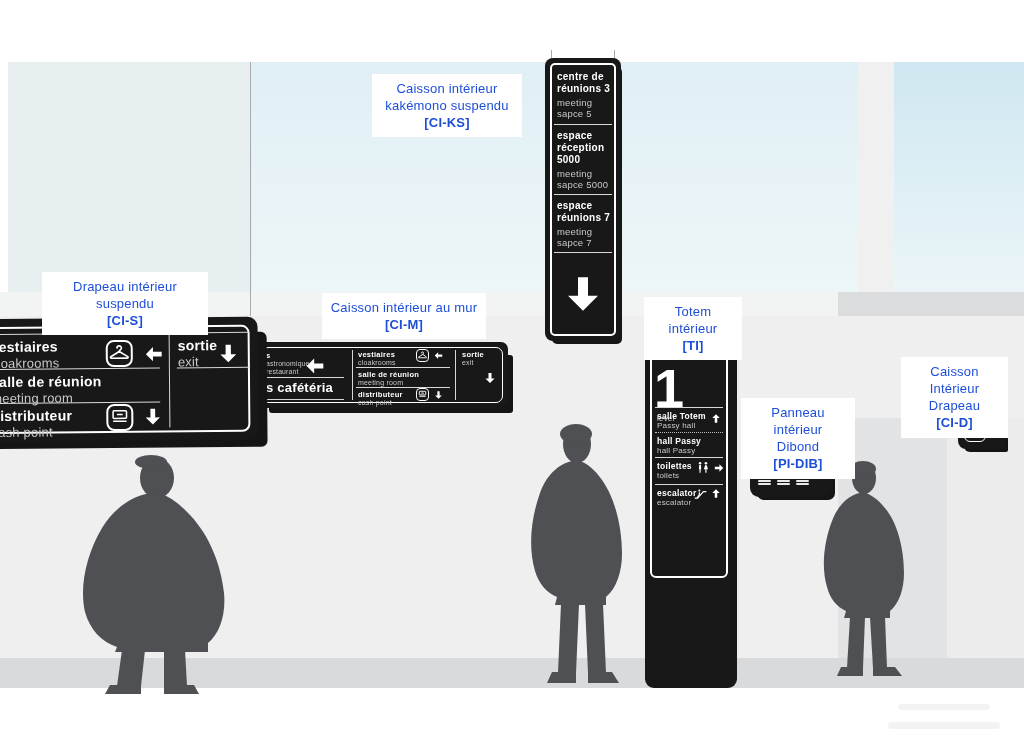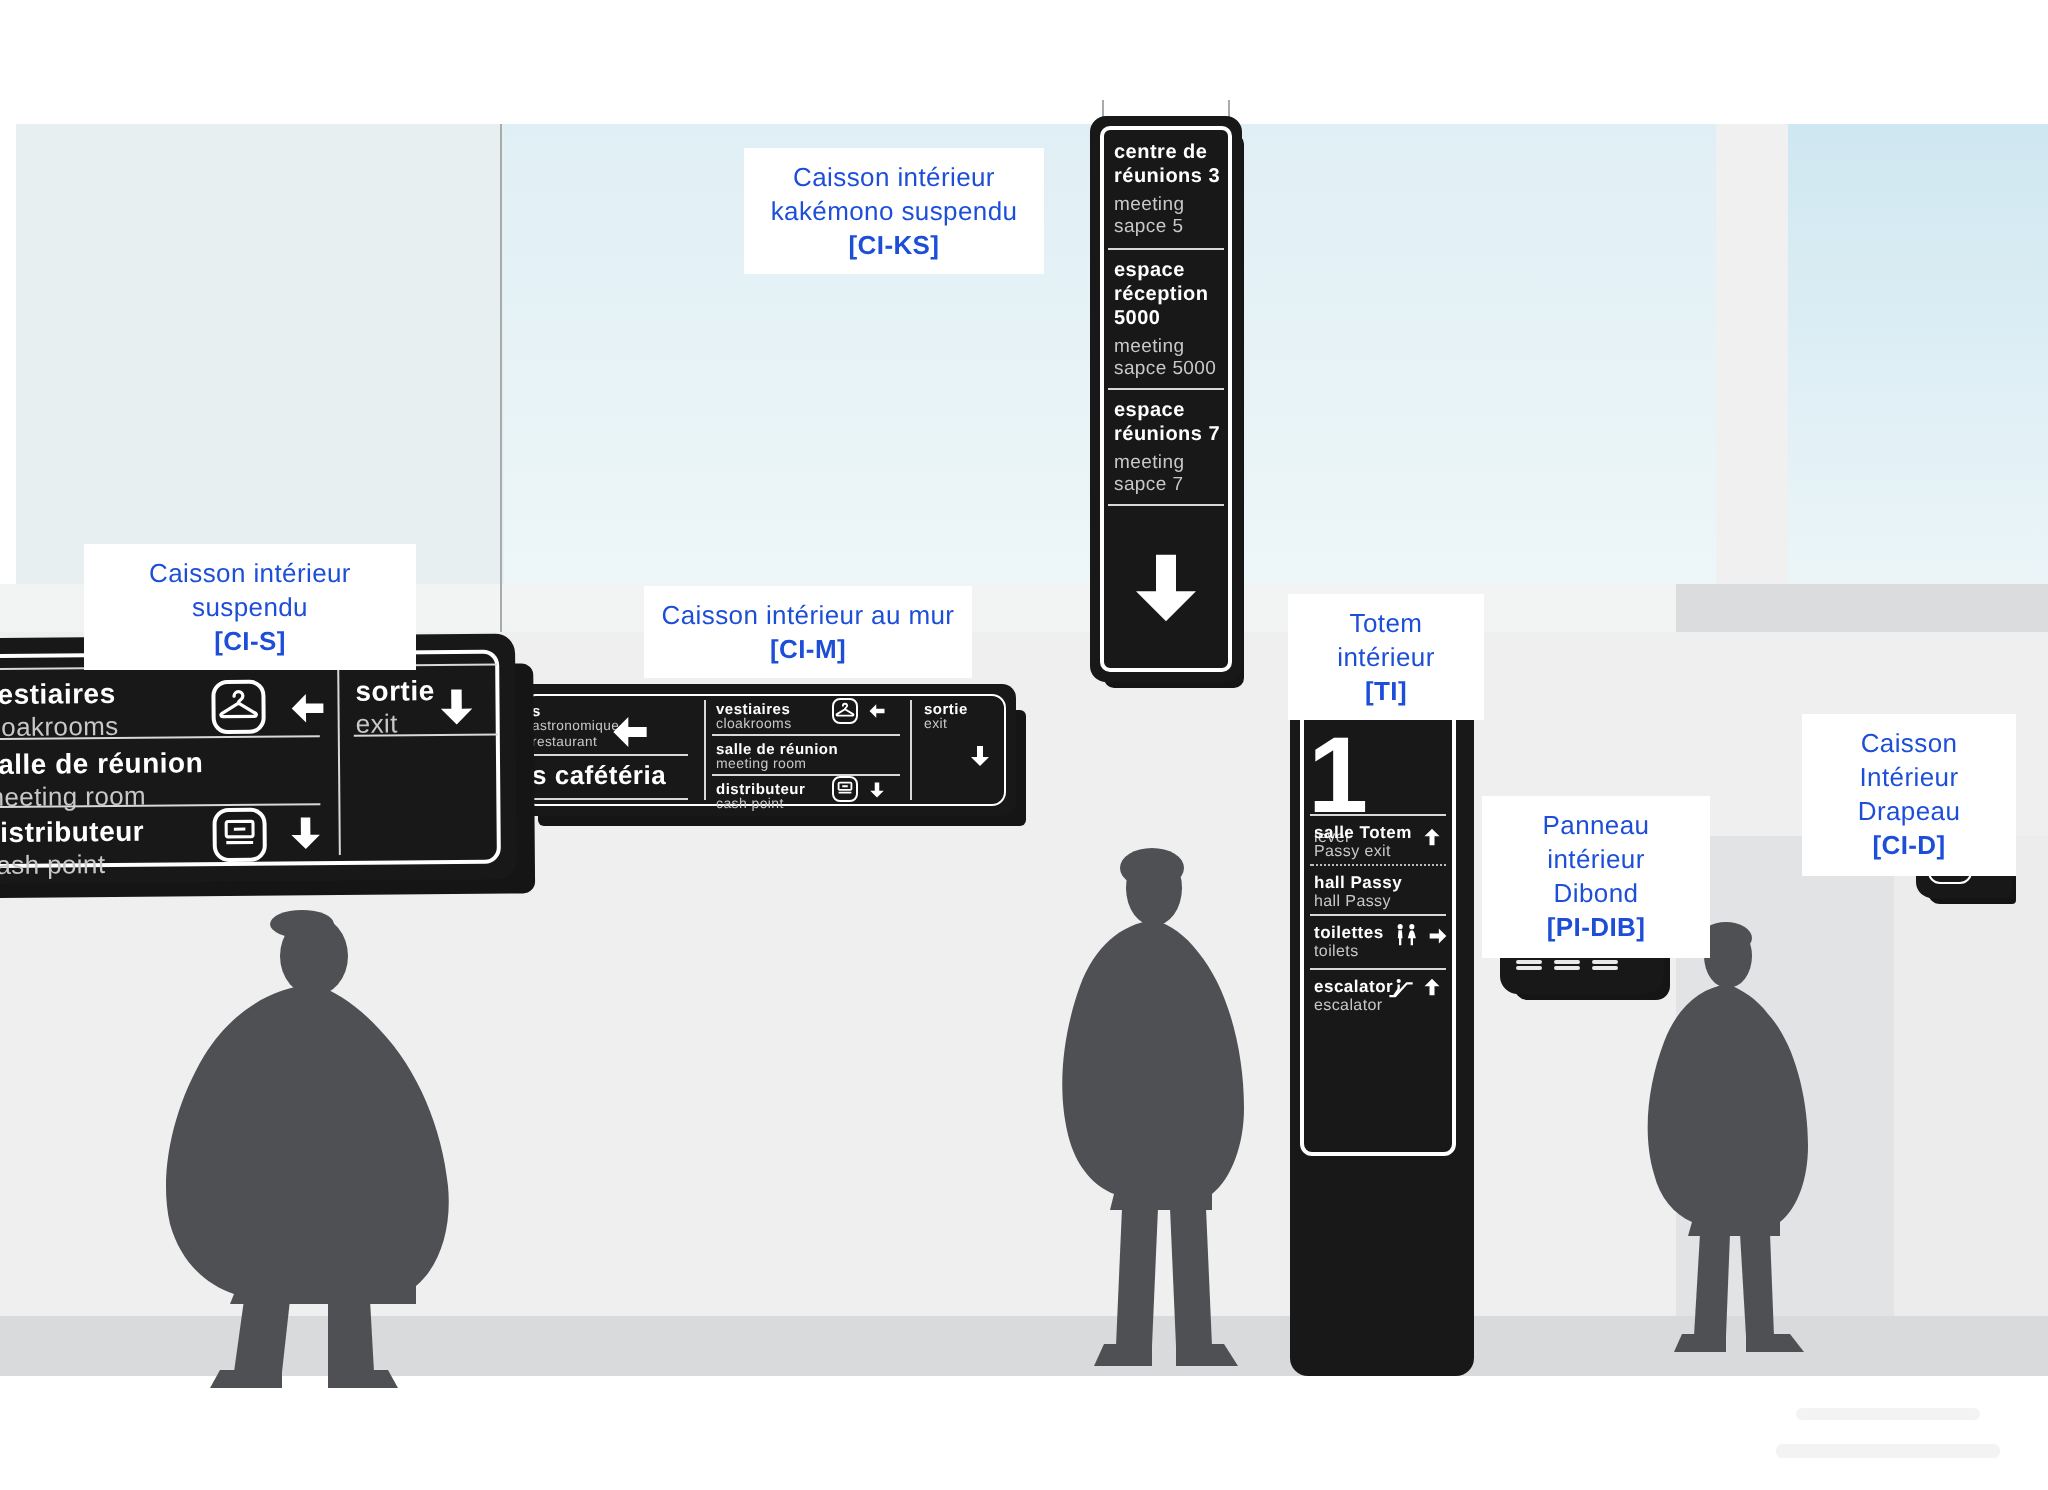--- a/index.html
+++ b/index.html
@@ -193,21 +193,21 @@
       </span>
   </div>
 
   <div class="abs sign" style="left:645px;top:337px;width:92px;height:351px;border-radius:9px;z-index:20;">
     <div class="frame" style="left:5px;top:5px;width:78px;height:236px;border-radius:6px;box-sizing:border-box;"></div>
     <div class="abs fr" style="left:12px;top:12px;font-size:8.5px;">niveau</div>
     <div class="abs en" style="left:12px;top:40px;font-size:8px;margin-top:37px;">level</div>
     <div class="abs fr" style="left:9px;top:26px;font-size:54px;line-height:0.95;letter-spacing:0;">1</div>
     <div class="hline" style="left:10px;top:70px;width:68px;"></div>
     <div class="abs fr" style="left:12px;top:74px;font-size:8.5px;">salle Totem</div>
-    <div class="abs en" style="left:12px;top:84px;font-size:8px;">Passy exit</div>
+    <div class="abs en" style="left:12px;top:84px;font-size:8px;">Passy hall</div>
     <span class="arrow" style="left:66px;top:75px;width:10px;height:13px;">
         <svg viewBox="0 0 24 24">
           <path fill="currentColor" d="M9 22h6V11h6L12 2 3 11h6z"></path>
         </svg>
       </span>
     <div class="dotline" style="left:10px;top:95px;width:68px;"></div>
     <div class="abs fr" style="left:12px;top:99px;font-size:8.5px;">hall Passy</div>
     <div class="abs en" style="left:12px;top:109px;font-size:8px;">hall Passy</div>
     <div class="hline" style="left:10px;top:120px;width:68px;"></div>
     <div class="abs fr" style="left:12px;top:124px;font-size:8.5px;">toilettes</div>
@@ -318,21 +318,21 @@
       <svg viewBox="0 0 24 24" fill="none" stroke="currentColor" stroke-width="1.8" stroke-linecap="round" stroke-linejoin="round">
           <path d="M12 10c0-1.8 2.3-1.6 2.3-3.6A2.3 2.3 0 0 0 12 4.1a2.3 2.3 0 0 0-2.3 2.3"></path>
           <path d="M12 10 3.2 15.4c-.8.5-.4 1.6.5 1.6h16.6c.9 0 1.3-1.1.5-1.6z"></path>
         </svg>
     </span>
     <div class="capbar" style="left:32px;top:14px;width:11px;"></div>
     <div class="capbar" style="left:32px;top:18px;width:11px;"></div>
   </div>
 
   <div class="abs label-box" style="left:42px;top:272px;width:166px;">
-    <div>Caisson intérieur suspendu</div>
+    <div>Drapeau intérieur suspendu</div>
     <div class="code">[CI-S]</div>
   </div>
   <div class="abs label-box" style="left:372px;top:74px;width:150px;">
     <div>Caisson intérieur</div>
     <div>kakémono suspendu</div>
     <div class="code">[CI-KS]</div>
   </div>
   <div class="abs label-box" style="left:322px;top:293px;width:164px;">
     <div>Caisson intérieur au mur</div>
     <div class="code">[CI-M]</div>

